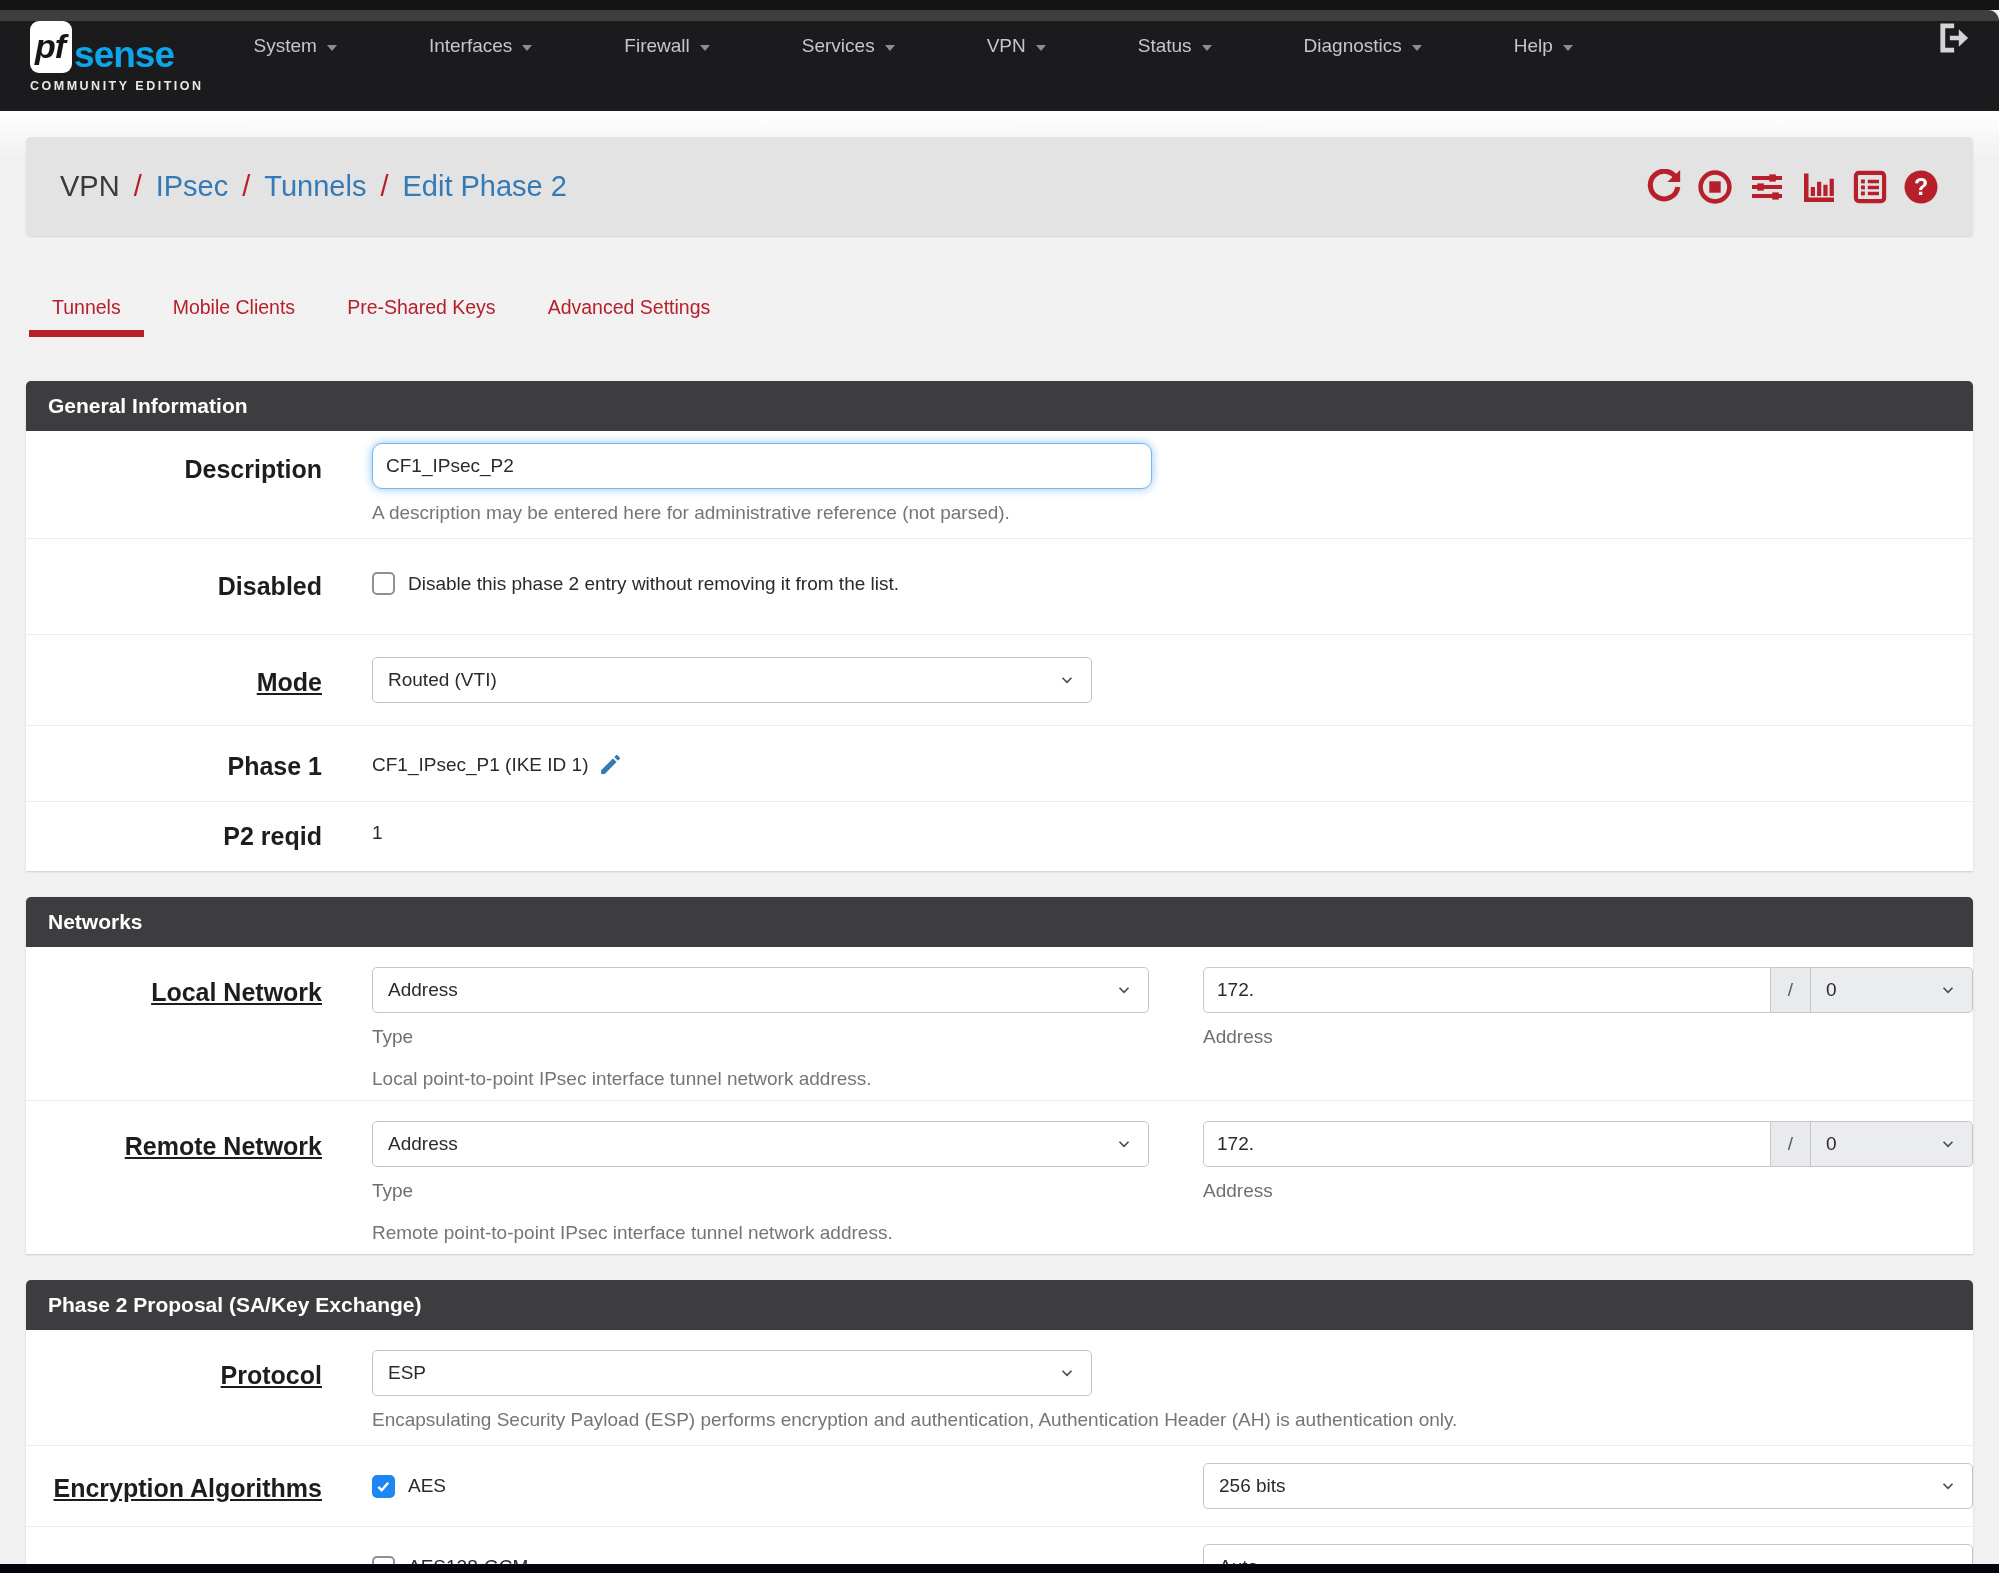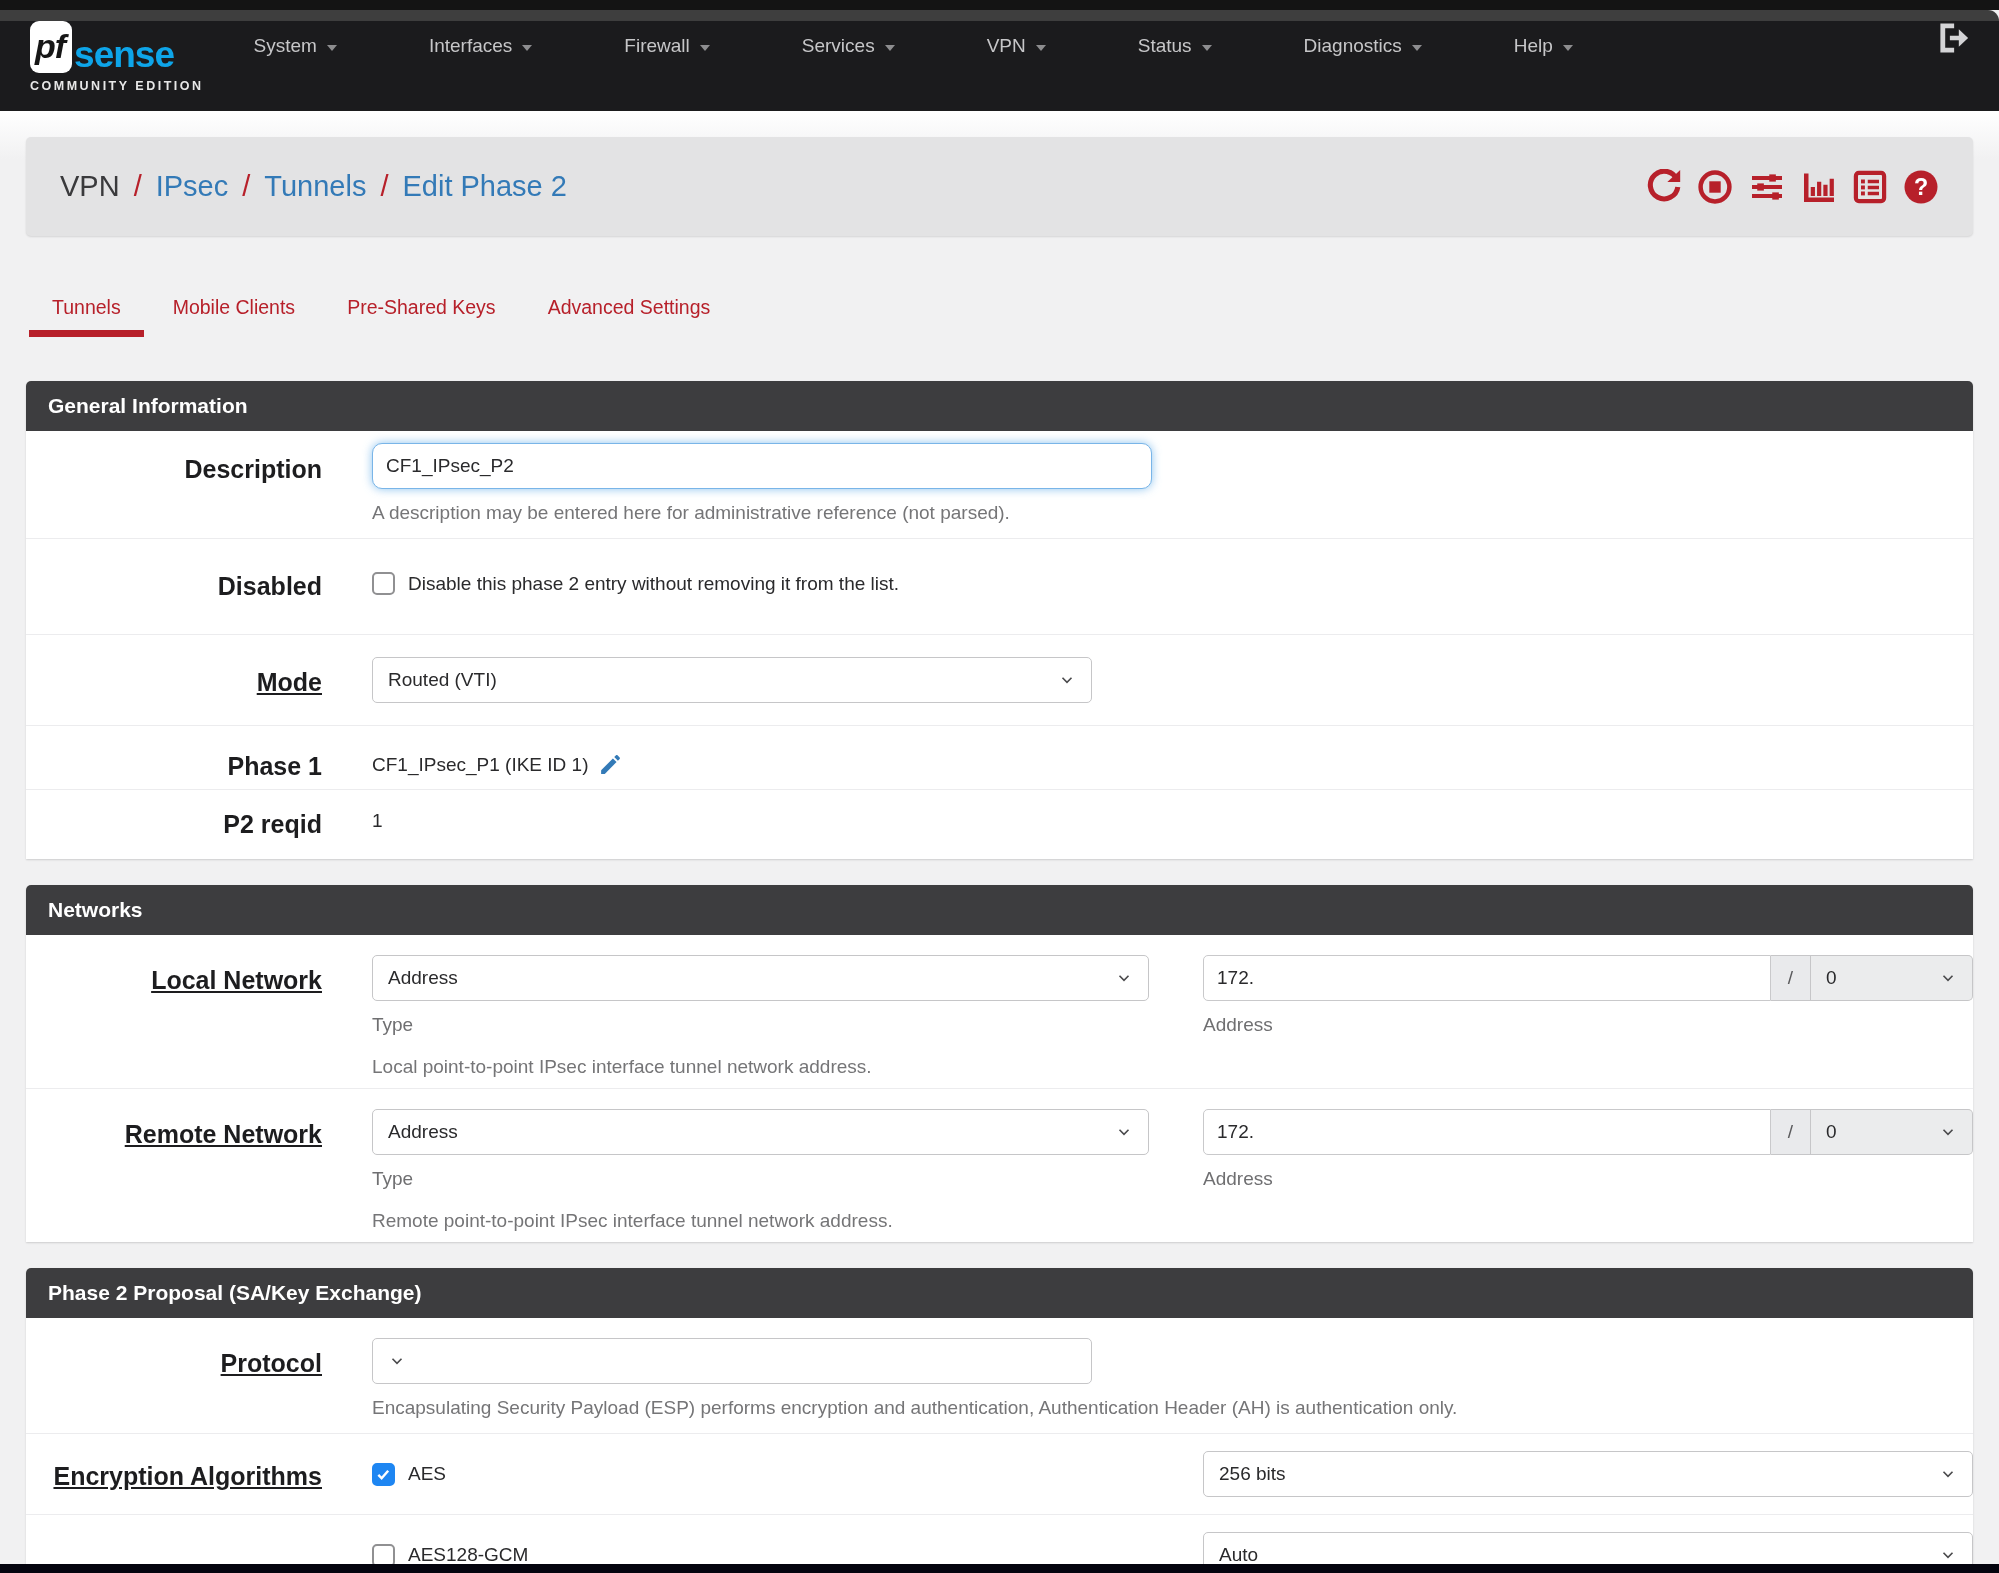--- a/index.html
+++ b/index.html
@@ -214,21 +214,21 @@
         <div class="fcontent">
           <div class="fake-select w780">
             <span class="val">Routed (VTI)</span>
             <svg width="18" height="18" viewBox="0 0 20 20">
                 <path d="M5 7.5l5 5 5-5" fill="none" stroke="#4a4a4c" stroke-width="1.8"></path>
               </svg>
           </div>
         </div>
       </div>
 
-      <div class="frow" style="padding:26px 0 8px 0;">
+      <div class="frow" style="padding:26px 0 20px 0;">
         <div class="flabel">Phase 1</div>
         <div class="fcontent">
           <span class="inline" style="gap:10px;">
             <span>CF1_IPsec_P1 (IKE ID 1)</span>
             <svg width="25" height="25" viewBox="0 0 24 24">
               <path d="M3 17.5V21h3.5L17.8 9.7l-3.5-3.5L3 17.5z" fill="#337ab7"></path>
               <path d="M20.8 6.7c.4-.4.4-1 0-1.4l-2.1-2.1c-.4-.4-1-.4-1.4 0l-1.7 1.7 3.5 3.5 1.7-1.7z" fill="#337ab7"></path>
             </svg>
           </span>
         </div>
@@ -306,20 +306,21 @@
       </div>
     </div>
 
     <div class="panel tight">
       <div class="panel-header">Phase 2 Proposal (SA/Key Exchange)</div>
 
       <div class="frow" style="padding:20px 0 14px 0;">
         <div class="flabel u" style="padding-top:11px;">Protocol</div>
         <div class="fcontent">
           <div class="fake-select w780">
+            <span class="val">ESP</span>
             <svg width="18" height="18" viewBox="0 0 20 20">
                 <path d="M5 7.5l5 5 5-5" fill="none" stroke="#4a4a4c" stroke-width="1.8"></path>
               </svg>
           </div>
           <div class="help">Encapsulating Security Payload (ESP) performs encryption and authentication, Authentication Header (AH) is authentication only.</div>
         </div>
       </div>
 
       <div class="frow" style="padding:17px 0;">
         <div class="flabel u" style="padding-top:11px;">Encryption Algorithms</div>

